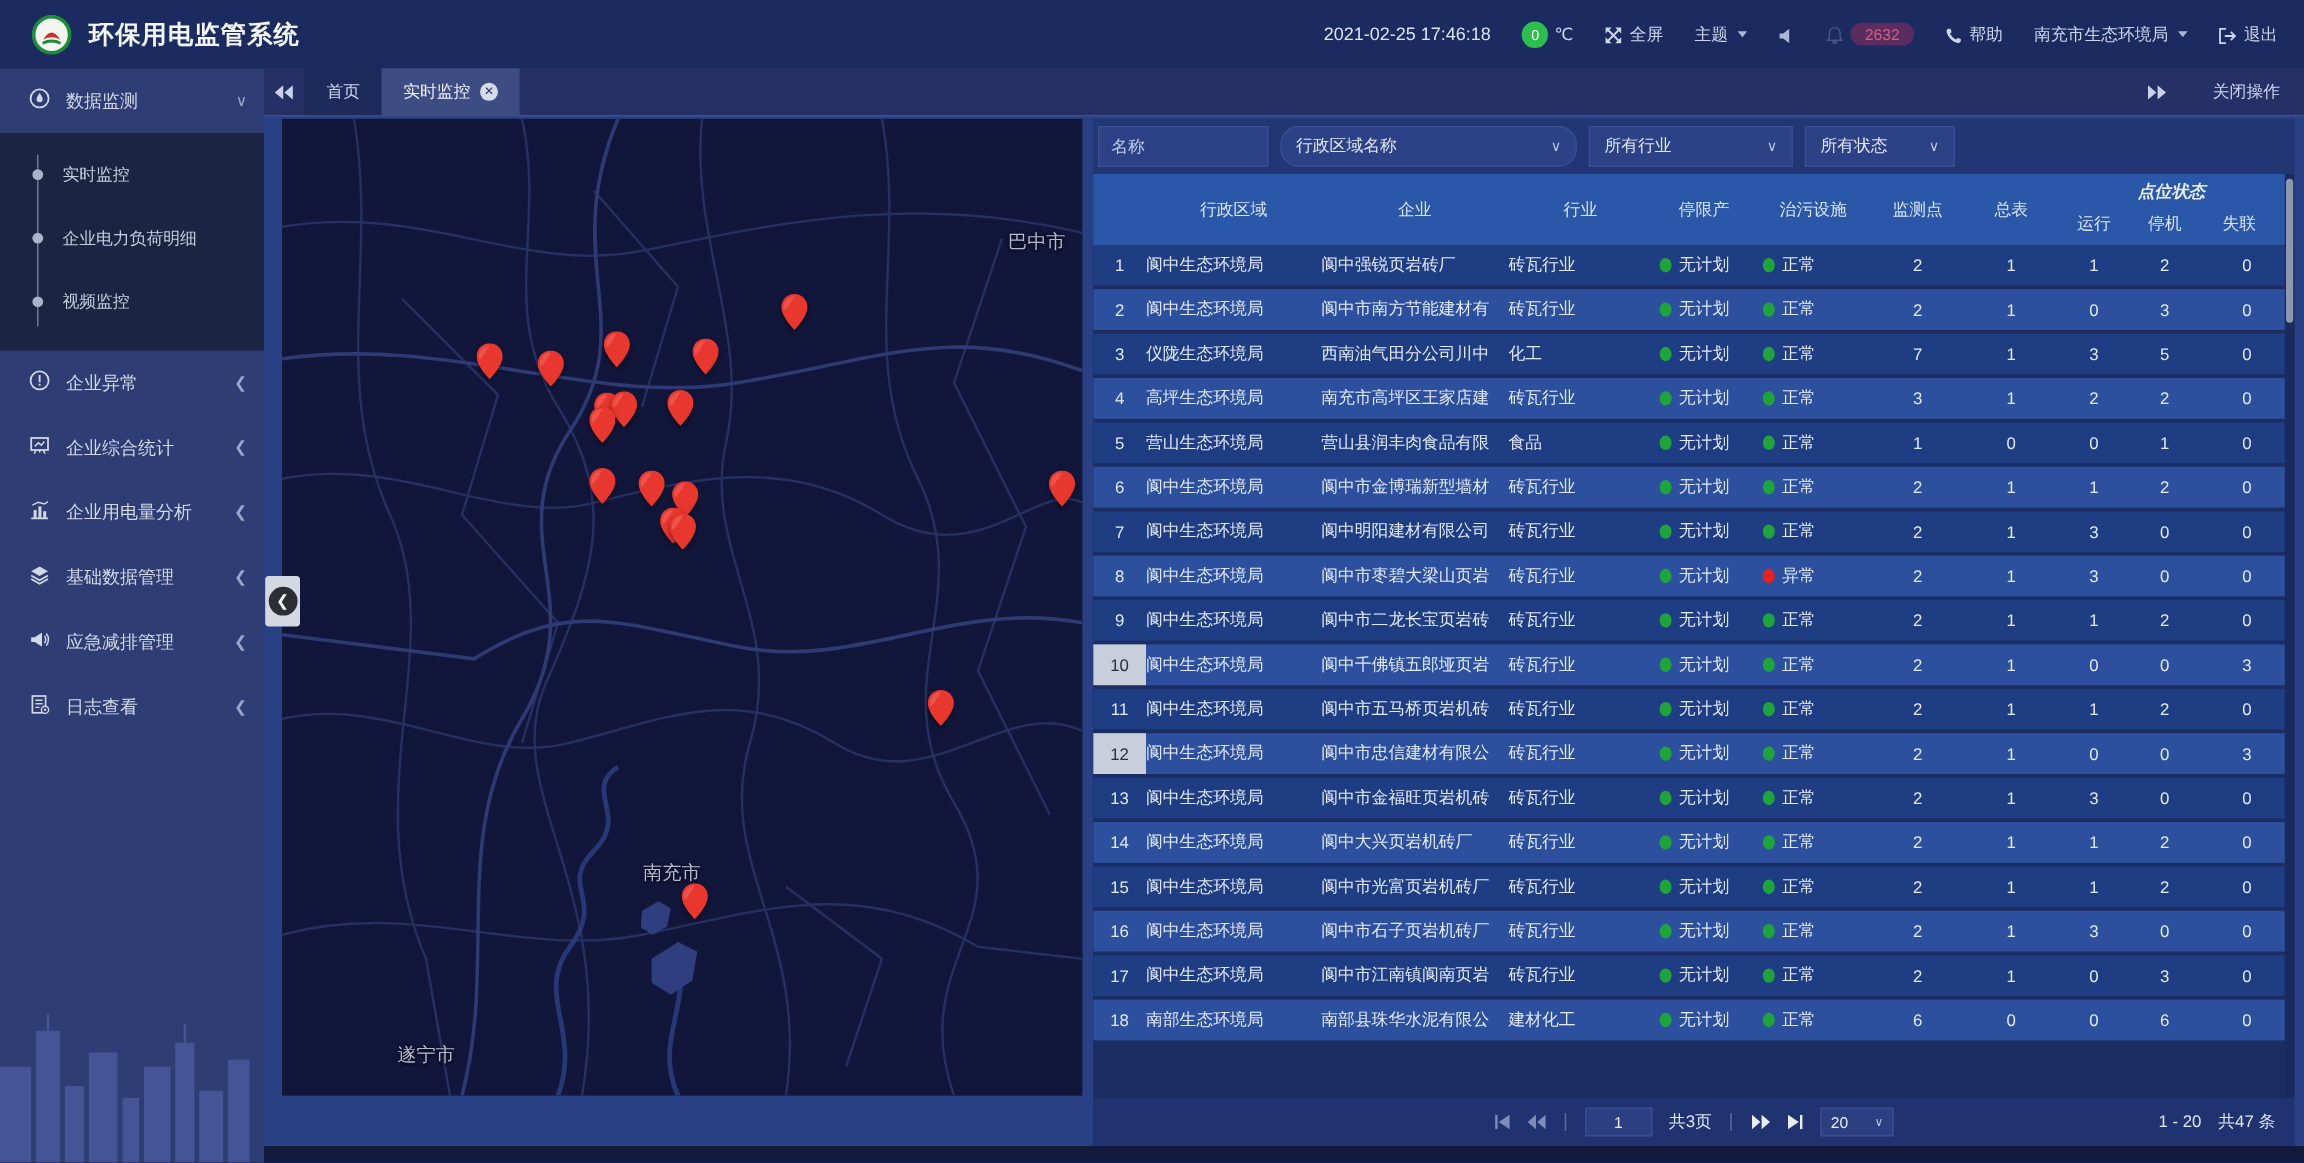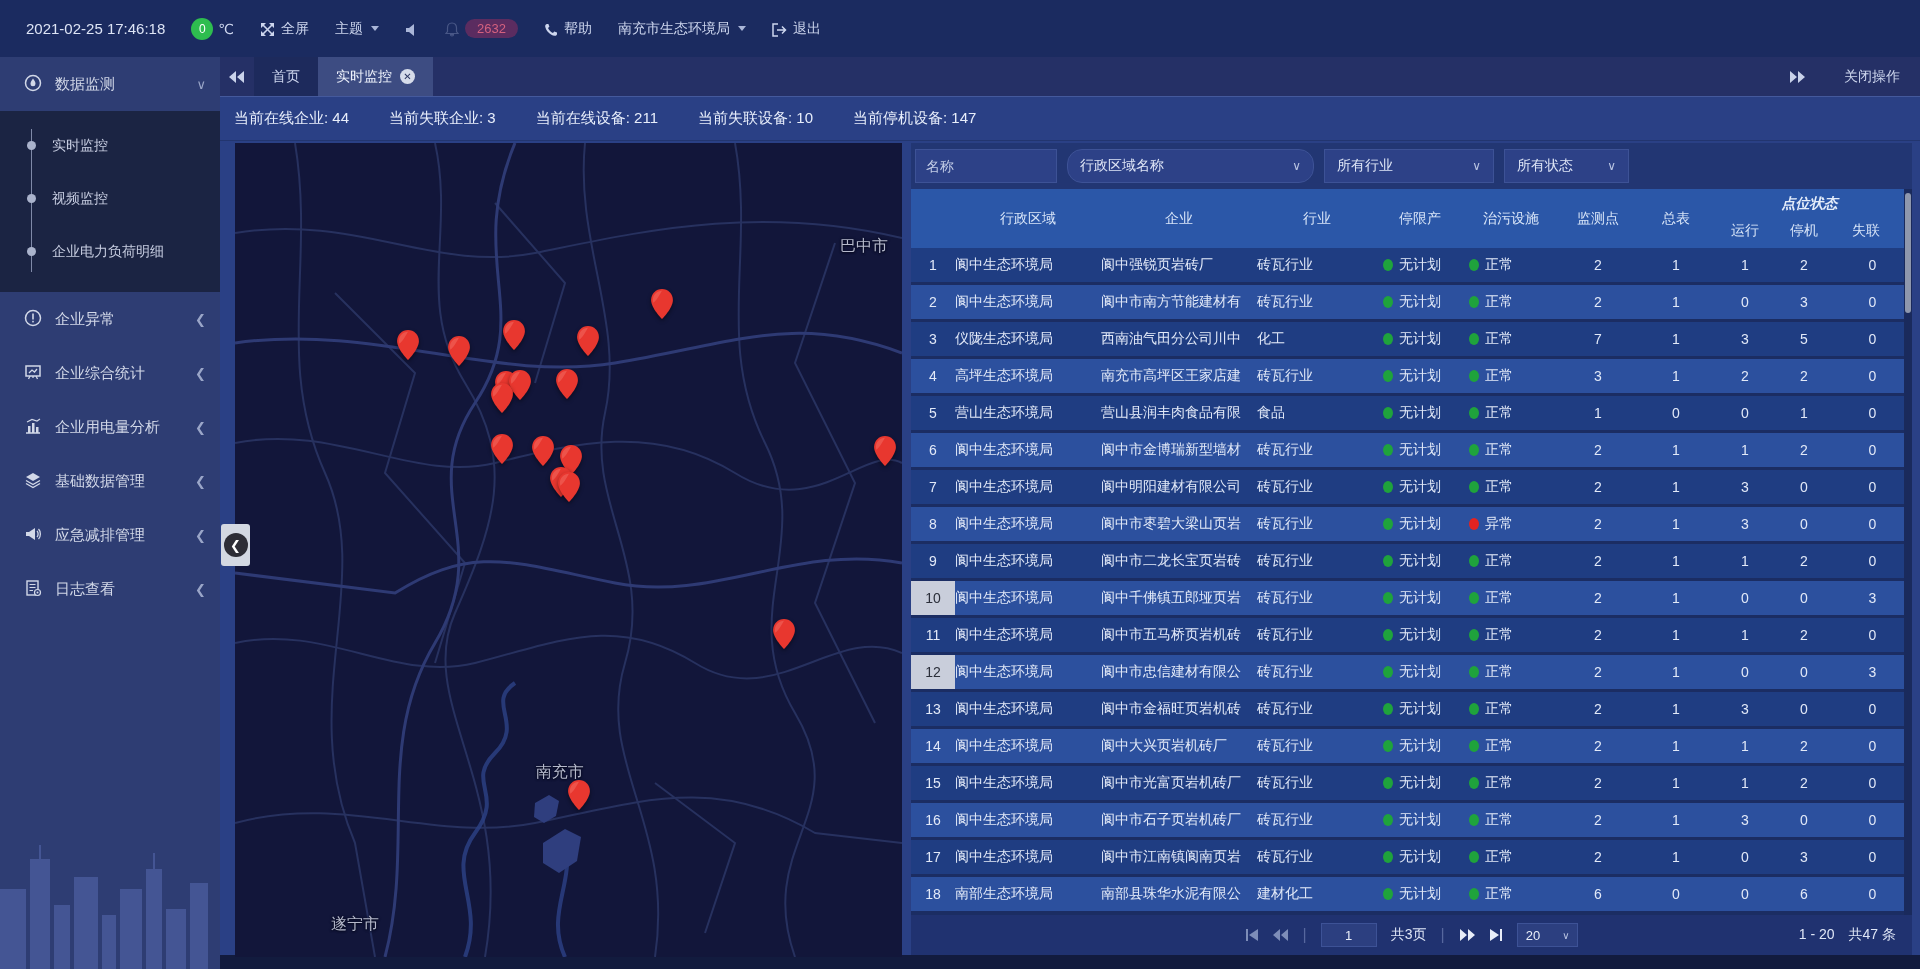--- a/index.html
+++ b/index.html
@@ -96,20 +96,31 @@
   .vscroll-thumb { position:absolute; top:4px; right:1px; width:6px; height:120px; border-radius:3px; background:#8e97ad; cursor:pointer; }
 
   .bottom-strip { height:14px; background:#121b3e; flex:0 0 auto; }
 </style>
 </head>
 <body>
 
 <div class="app">
 
   <header class="topbar">
+    <div class="brand">
+      <span>
+        <svg class="icon-svg" width="34" height="34" viewBox="0 0 34 34">
+          <circle cx="17" cy="17" r="16" fill="#f2f6ee"></circle>
+          <circle cx="17" cy="17" r="15" fill="none" stroke="#1d8a3c" stroke-width="3"></circle>
+          <path d="M10 21 Q17 9 24 21 Q17 17 10 21 Z" fill="#c8312b"></path>
+          <path d="M9 23 Q17 19 25 23 L24 25 Q17 22 10 25 Z" fill="#1d8a3c"></path>
+        </svg>
+      </span>
+      <span class="brand-title">环保用电监管系统</span>
+    </div>
     <div class="topbar-right">
       <span class="datetime">2021-02-25 17:46:18</span>
       <span class="temp">
         <span class="temp-badge">0</span>
         <span>℃</span>
       </span>
       <span class="hbtn">
         <span>
           <svg class="icon-svg" width="15" height="15" viewBox="0 0 15 15">
             <path d="M1 1 L6 1 L1 6 Z M14 1 L14 6 L9 1 Z M1 14 L1 9 L6 14 Z M14 14 L9 14 L14 9 Z" fill="#cdd6ee"></path>
@@ -175,25 +186,25 @@
               <span class="chev">∨</span>
             </div>
             <div class="submenu">
               <span class="submenu-line"></span>
               <div class="submenu-item">
                 <span class="dot"></span>
                 <span>实时监控</span>
               </div>
               <div class="submenu-item">
                 <span class="dot"></span>
-                <span>视频监控</span>
+                <span>企业电力负荷明细</span>
               </div>
               <div class="submenu-item">
                 <span class="dot"></span>
-                <span>企业电力负荷明细</span>
+                <span>视频监控</span>
               </div>
             </div>
           </div>
           <div class="side-section">
             <div class="side-head">
               <span><svg width="18" height="18" viewBox="0 0 18 18">
                   <circle cx="9" cy="9" r="7.5" fill="none" stroke="#d2d8e8" stroke-width="1.5"></circle>
                   <rect x="8.2" y="4.5" width="1.6" height="6" fill="#d2d8e8"></rect>
                   <rect x="8.2" y="11.8" width="1.6" height="1.6" fill="#d2d8e8"></rect>
                 </svg></span>
@@ -296,27 +307,20 @@
         <div class="tabbar-right">
           <span class="tab-scroll">
             <svg class="icon-svg" width="16" height="12" viewBox="0 0 16 12">
                 <path d="M1 0 L1 12 L8 6 Z M9 0 L9 12 L16 6 Z" fill="#c9d2ea"></path>
               </svg>
           </span>
           <span style="cursor:pointer;">关闭操作</span>
         </div>
       </div>
 
-      <div class="statsbar" id="statsbar">
-          <span>当前在线企业: 44</span>
-          <span>当前失联企业: 3</span>
-          <span>当前在线设备: 211</span>
-          <span>当前失联设备: 10</span>
-          <span>当前停机设备: 147</span>
-        </div>
 
       <div class="content-body">
 
         <div class="map">
           <svg class="map-roads" viewBox="0 0 667 814" preserveAspectRatio="none">
             <g stroke="#27315f" stroke-width="2" fill="none">
               <path d="M0 90 C120 70 200 130 300 110 S520 60 667 95"></path>
               <path d="M60 0 C80 120 40 220 90 330 S60 560 120 700 L140 814"></path>
               <path d="M0 300 C100 280 180 340 260 320 S420 280 500 330 S630 300 667 320"></path>
               <path d="M200 0 C220 90 180 160 230 240 S260 380 220 470 S280 640 250 814"></path>

